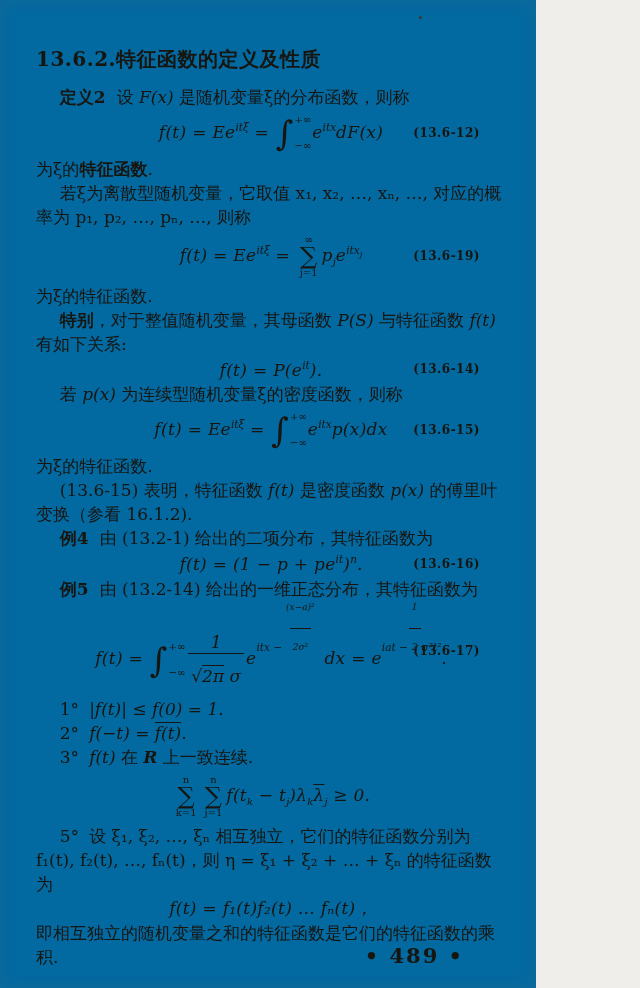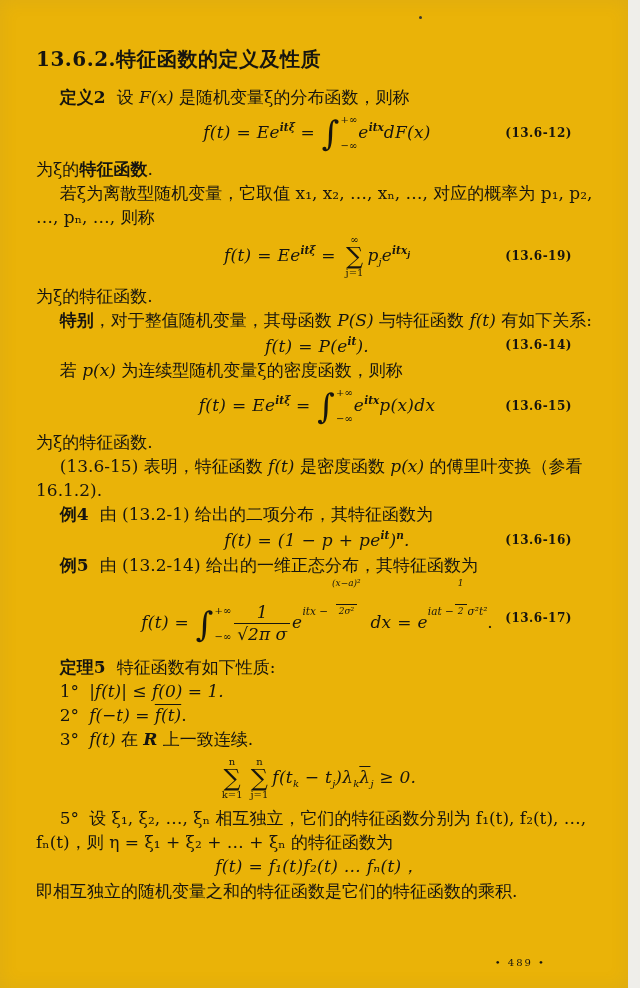--- a/index.html
+++ b/index.html
@@ -1,19 +1,19 @@
 <!DOCTYPE html>
 <html><head>
 <meta charset="utf-8">
 <style>
   html,body { margin:0; padding:0; background:#efeeea; }
   .page {
     position:relative;
-    width:628px; height:988px;
-    background:#eab308;
+    width:536px; height:988px;
+    background:#0369a1;
     box-sizing:border-box;
     padding:46px 30px 0 36px;
     color:#17150f;
     font-family:"DejaVu Serif","DejaVu Sans","Liberation Serif",serif;
     font-size:17px;
     overflow:hidden;
     box-shadow: inset 0 0 18px rgba(120,115,100,0.12);
   }
   .h1 { margin:0 0 12px; font-size:20px; font-weight:bold; letter-spacing:0.5px; }
   .p  { margin:0; line-height:24px; text-indent:1.4em; }
@@ -23,42 +23,42 @@
   i { font-style:italic; }
   .bold { font-weight:bold; }
   .ol { text-decoration:overline; }
 
   
   .eqrow { position:relative; text-align:center; margin:4px 0; line-height:1; }
   .eq { display:inline-block; white-space:nowrap; line-height:1; }
   .eq i { letter-spacing:0.3px; }
   .eqnum { position:absolute; right:26px; top:50%; transform:translateY(-50%);
            font-style:normal; font-size:12px; font-weight:bold; letter-spacing:0.5px; }
-  sup.sp { font-size:10.5px; font-style:italic;font-weight:bold; }
+  sup.sp { font-size:10.5px; font-style:italic; }
   sup.sp .sbb { font-size:8px; font-style:italic; }
   sub.sb { font-size:10px; font-style:italic; }
 
   .intgrp { display:inline-flex; align-items:center; vertical-align:middle; font-style:normal; margin:0 1px; }
   .intsym { font-size:34px; line-height:1; }
   .intlims { display:inline-flex; flex-direction:column; justify-content:space-between;
              height:36px; font-size:10px; line-height:1; margin-left:1px; }
   .sumgrp { display:inline-flex; flex-direction:column; align-items:center;
             vertical-align:middle; font-size:10px; line-height:1; margin:0 4px; font-style:normal; }
   .sumsym { font-size:24px; line-height:0.95; font-style:normal; }
   .frac { display:inline-flex; flex-direction:column; align-items:center;
           vertical-align:middle; line-height:1.15; margin:0 2px; font-style:italic; }
-  .fden { border-top:1.3px solid currentColor; padding:1px 3px 0; }
+  .fden { border-top:1.3px solid currentColor; padding:13px 3px 0; }
   .fnum { padding:0 3px 1px; }
   .bigexp { display:inline-flex; align-items:flex-end; font-size:10.5px;
             position:relative; top:-13px; font-style:italic; }
   .bigexp .frac { font-size:9px; margin:0 1px;gap:15px; }
   .bigexp .fden { border-top-width:1px; }
 
-  .pagenum { position:absolute; right:82px; bottom:20px; font-size:10px;
-             font-weight:normal; letter-spacing:2px; }
+  .pagenum { position:absolute; right:72px; bottom:20px; font-size:21px;
+             font-weight:bold; letter-spacing:2px; }
   .artifact { position:absolute; left:419px; top:16px; width:3px; height:3px;
               border-radius:50%; background:#3a372f; }
   .tall { margin:6px 0; }
   .xtall { margin:14px 0 10px; }
 </style>
 </head>
 <body>
 
 <div class="page">
   <span class="artifact"></span>
@@ -146,21 +146,20 @@
           <span>iat − </span>
           <span class="frac">
             <span class="fnum">1</span>
             <span class="fden">2</span>
           </span>
           <span>σ²t²</span>
         </span><span>.</span></span>
     <span class="eqnum">(13.6-17)</span>
   </div>
 
-  <p class="p"><span class="lbl">定理5</span><span>特征函数有如下性质:</span></p>
 
   <p class="p"><span class="deg">1°</span><i>|f(t)| ≤ f(0) = 1.</i></p>
 
   <p class="p"><span class="deg">2°</span><i>f(−t) = </i><i class="ol">f(t)</i><span>.</span></p>
 
   <p class="p"><span class="deg">3°</span><i>f(t)</i><span> 在 </span><i class="bold">R</i><span> 上一致连续.</span></p>
 
 
   <div class="eqrow tall">
     <span class="eq"><span class="sumgrp">

